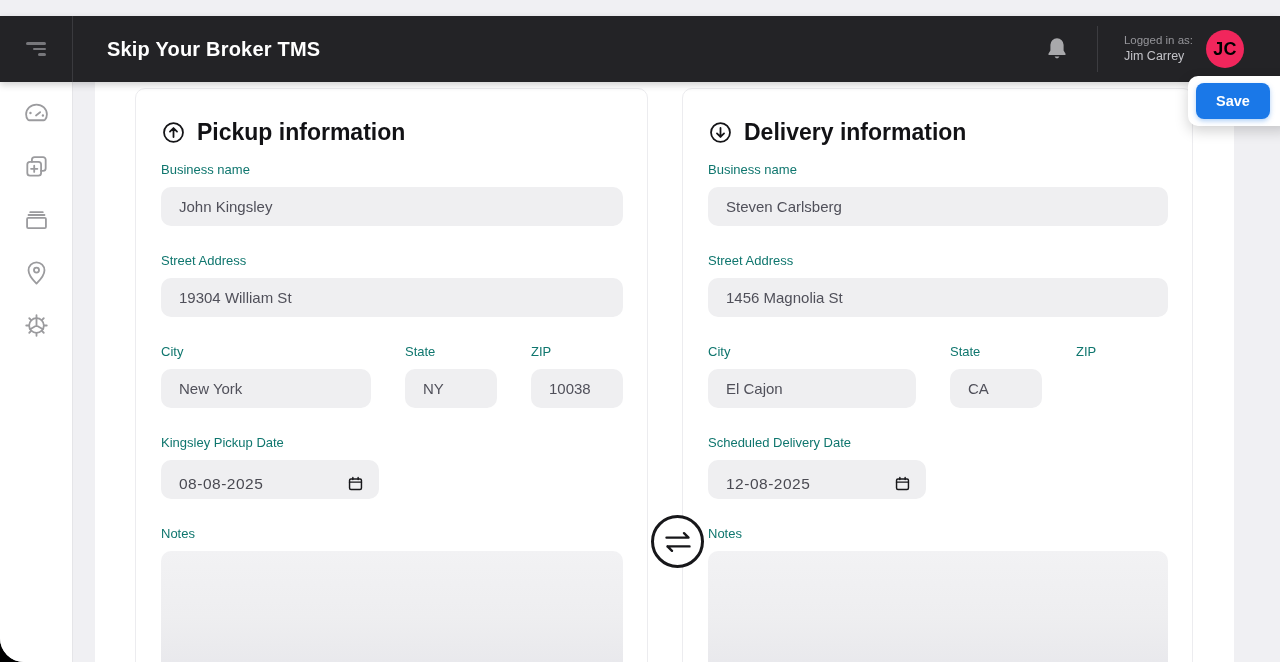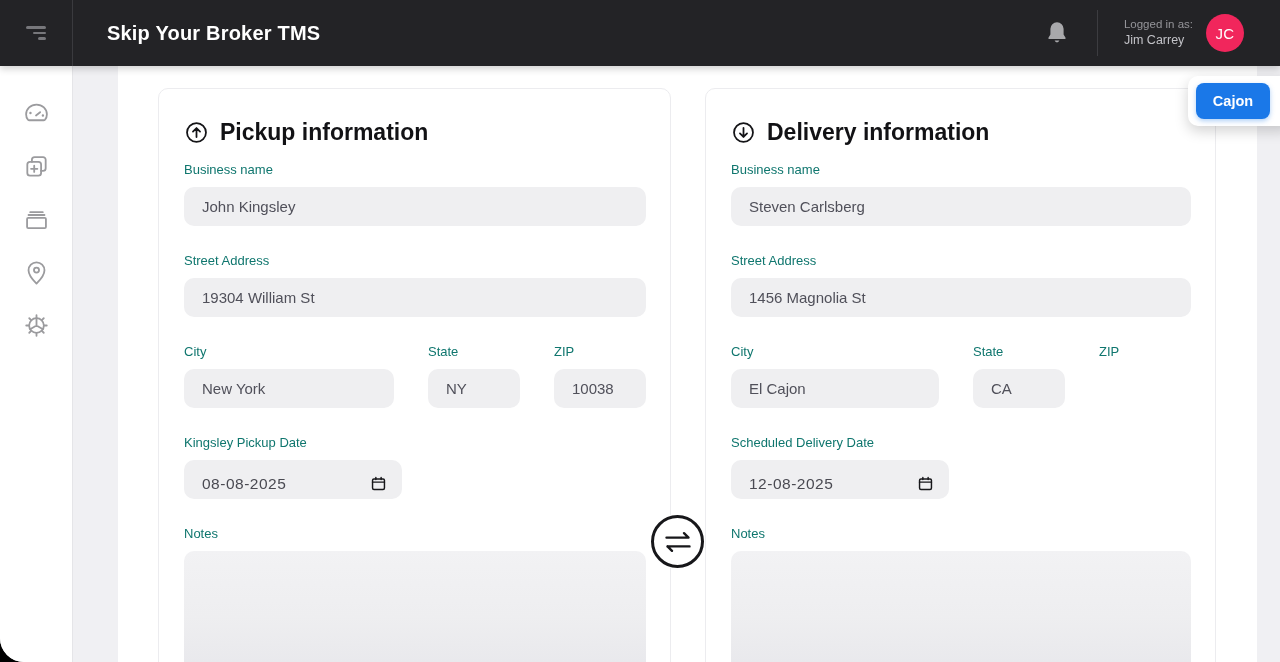--- a/index.html
+++ b/index.html
@@ -1,42 +1,42 @@
 <!DOCTYPE html>
 <html><head>
 <meta charset="utf-8">
 <style>
   * { margin:0; padding:0; box-sizing:border-box; }
   html,body { width:1280px; height:662px; background:#000; font-family:"Liberation Sans","DejaVu Sans",sans-serif; }
   .app { position:relative; width:1280px; height:662px; background:#f0f0f3; overflow:hidden; border-bottom-left-radius:24px; }
 
   
-  .header { position:absolute; left:0; top:0; width:1280px; height:66px; background:#232326; display:flex; align-items:center; z-index:10; box-shadow:0 3px 7px rgba(0,0,0,.18); }
+  .header { position:absolute; left:0; top:16px; width:1280px; height:66px; background:#232326; display:flex; align-items:center; z-index:10; box-shadow:0 3px 7px rgba(0,0,0,.18); }
   .header-left { width:73px; height:100%; border-right:1px solid #3a3a3e; display:flex; align-items:center; justify-content:center; cursor:pointer; }
   .menu-glyph { display:flex; flex-direction:column; align-items:flex-end; gap:3px; }
   .menu-glyph i { display:block; height:2.5px; background:#77777b; border-radius:2px; }
   .menu-glyph i:nth-child(1){ width:20px; }
   .menu-glyph i:nth-child(2){ width:13px; }
   .menu-glyph i:nth-child(3){ width:8px; }
   .header-title { margin-left:34px; color:#fff; font-size:20px; font-weight:700; letter-spacing:.2px; }
   .header-right { margin-left:auto; display:flex; align-items:center; padding-right:36px; }
   .bell { width:24px; height:26px; cursor:pointer; }
   .header-vdiv { width:1px; height:46px; background:#3c3c40; margin:0 26px 0 28px; }
   .login-block { text-align:left; margin-right:13px; line-height:1.35; }
   .login-label { font-size:11.5px; color:#95959a; }
   .login-name { font-size:12.5px; color:#c2c2c7; }
-  .avatar { width:38px; height:38px; border-radius:50%; background:#f1265c; color:#ffffff; font-size:15px; font-weight:400; display:flex; align-items:center; justify-content:center; letter-spacing:.3px; cursor:pointer; }
+  .avatar { width:38px; height:38px; border-radius:50%; background:#f1265c; color:#000000; font-size:18px; font-weight:700; display:flex; align-items:center; justify-content:center; letter-spacing:.3px; cursor:pointer; }
 
   
   .sidebar { position:absolute; left:0; top:66px; width:73px; height:596px; background:#fff; border-right:1px solid #e5e5e8; display:flex; flex-direction:column; align-items:center; padding-top:32px; gap:23px; z-index:5; }
   .side-icon { width:30px; height:30px; display:flex; align-items:center; justify-content:center; cursor:pointer; }
   .side-icon svg { width:29px; height:29px; stroke:#9b9b9e; }
 
   
-  .main-panel { position:absolute; left:118px; top:66px; width:1139px; height:596px; background:#fff; }
+  .main-panel { position:absolute; left:95px; top:66px; width:1139px; height:596px; background:#fff; }
 
   .card { position:absolute; top:22px; height:660px; background:#fff; border:1.5px solid #ececef; border-radius:10px; padding:30px 24px 0 25px; }
   .card-pickup { left:40px; width:513px; }
   .card-delivery { left:587px; width:511px; }
 
   .card-title { display:flex; align-items:center; gap:11px; font-size:23px; font-weight:700; color:#121215; margin-bottom:16px; }
   .card-title svg { width:25px; height:25px; flex:0 0 auto; }
 
   .group { margin-top:0; }
   .group + .group, .row + .group { margin-top:27px; }
@@ -229,16 +229,16 @@
   </div>
 
   <div class="swap-fab">
     <svg viewBox="0 0 30 26" fill="none" stroke="#17171a" stroke-width="2.4" stroke-linecap="round" stroke-linejoin="round">
       <path d="M3.5 8.6h22M21 4.2l4.5 4.4"></path>
       <path d="M26.5 17.4h-22M9 21.8l-4.5-4.4"></path>
     </svg>
   </div>
 
   <div class="save-panel">
-    <button class="save-btn">Cajon</button>
+    <button class="save-btn">Save</button>
   </div>
 
 </div>
 
 </body></html>

